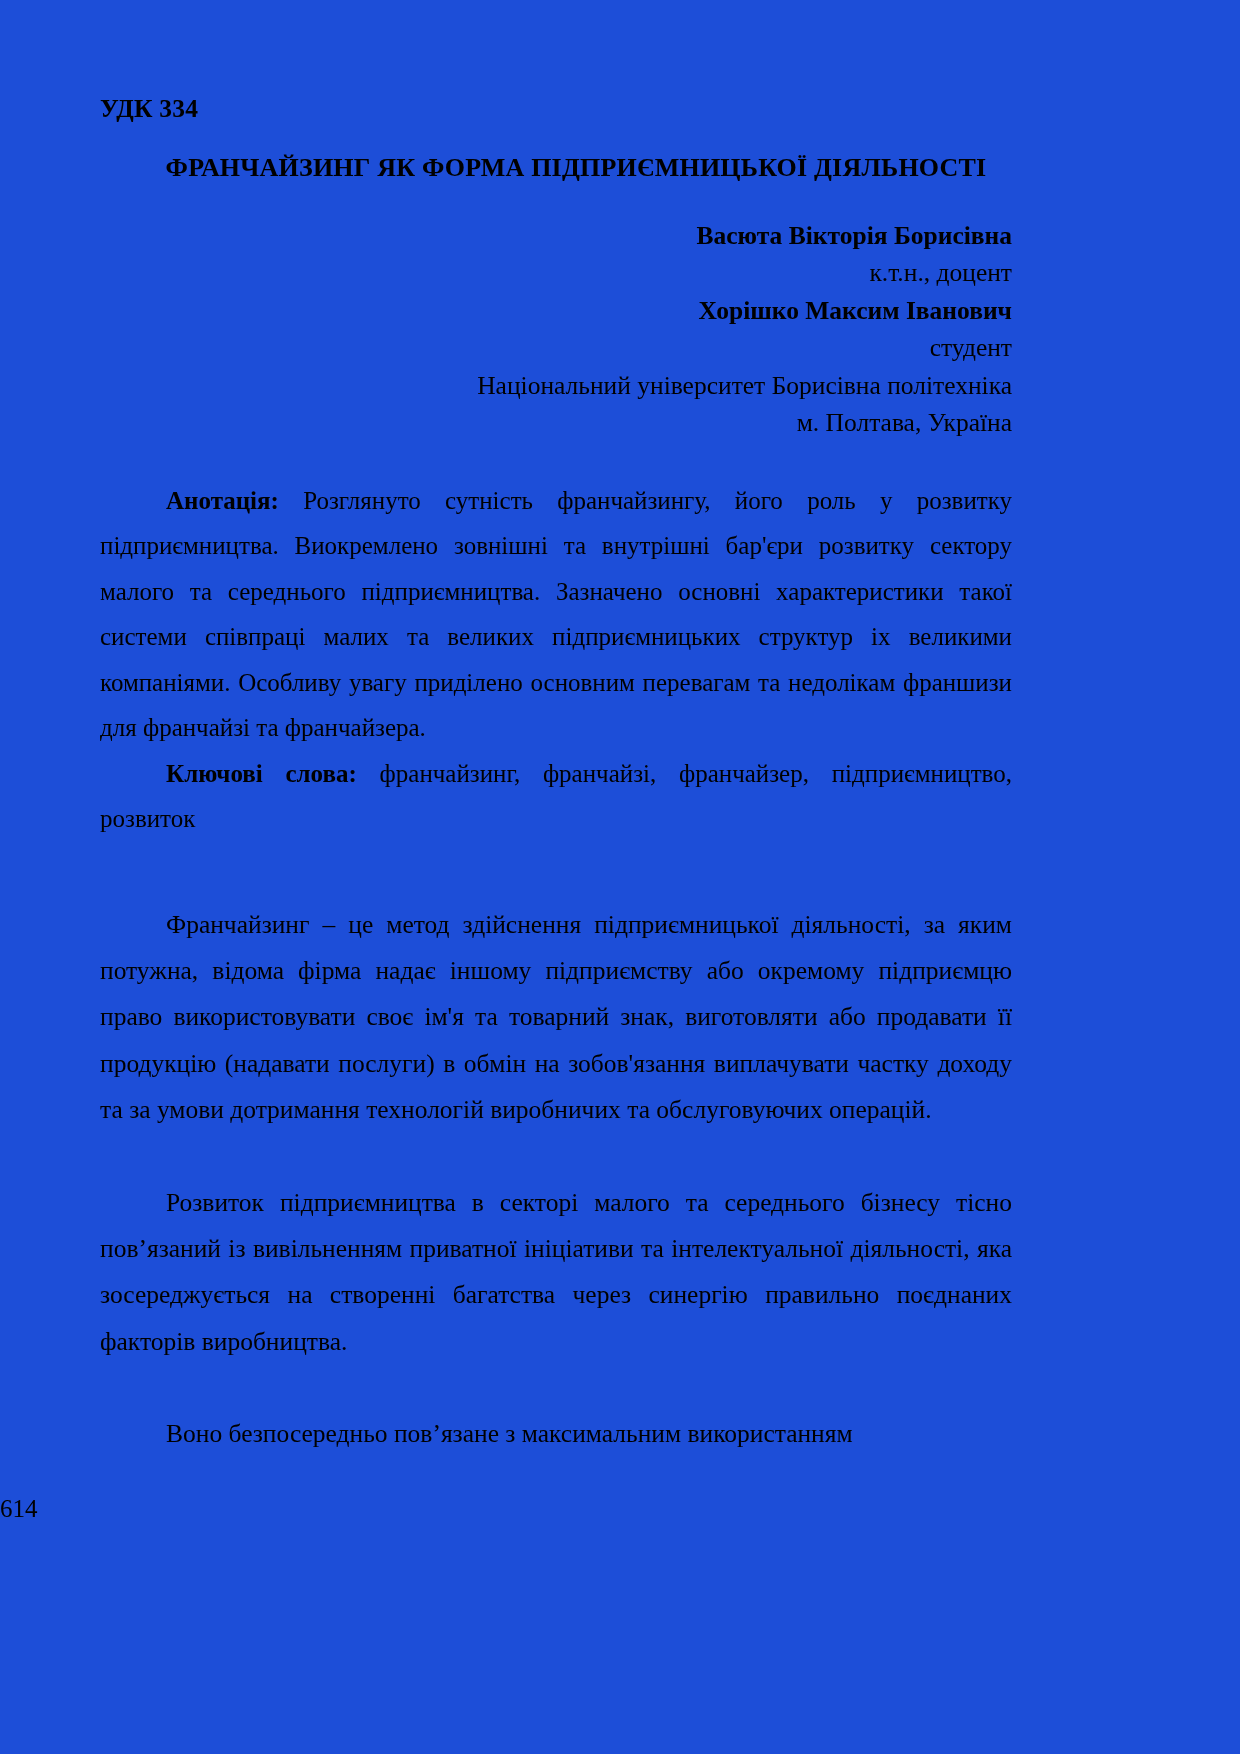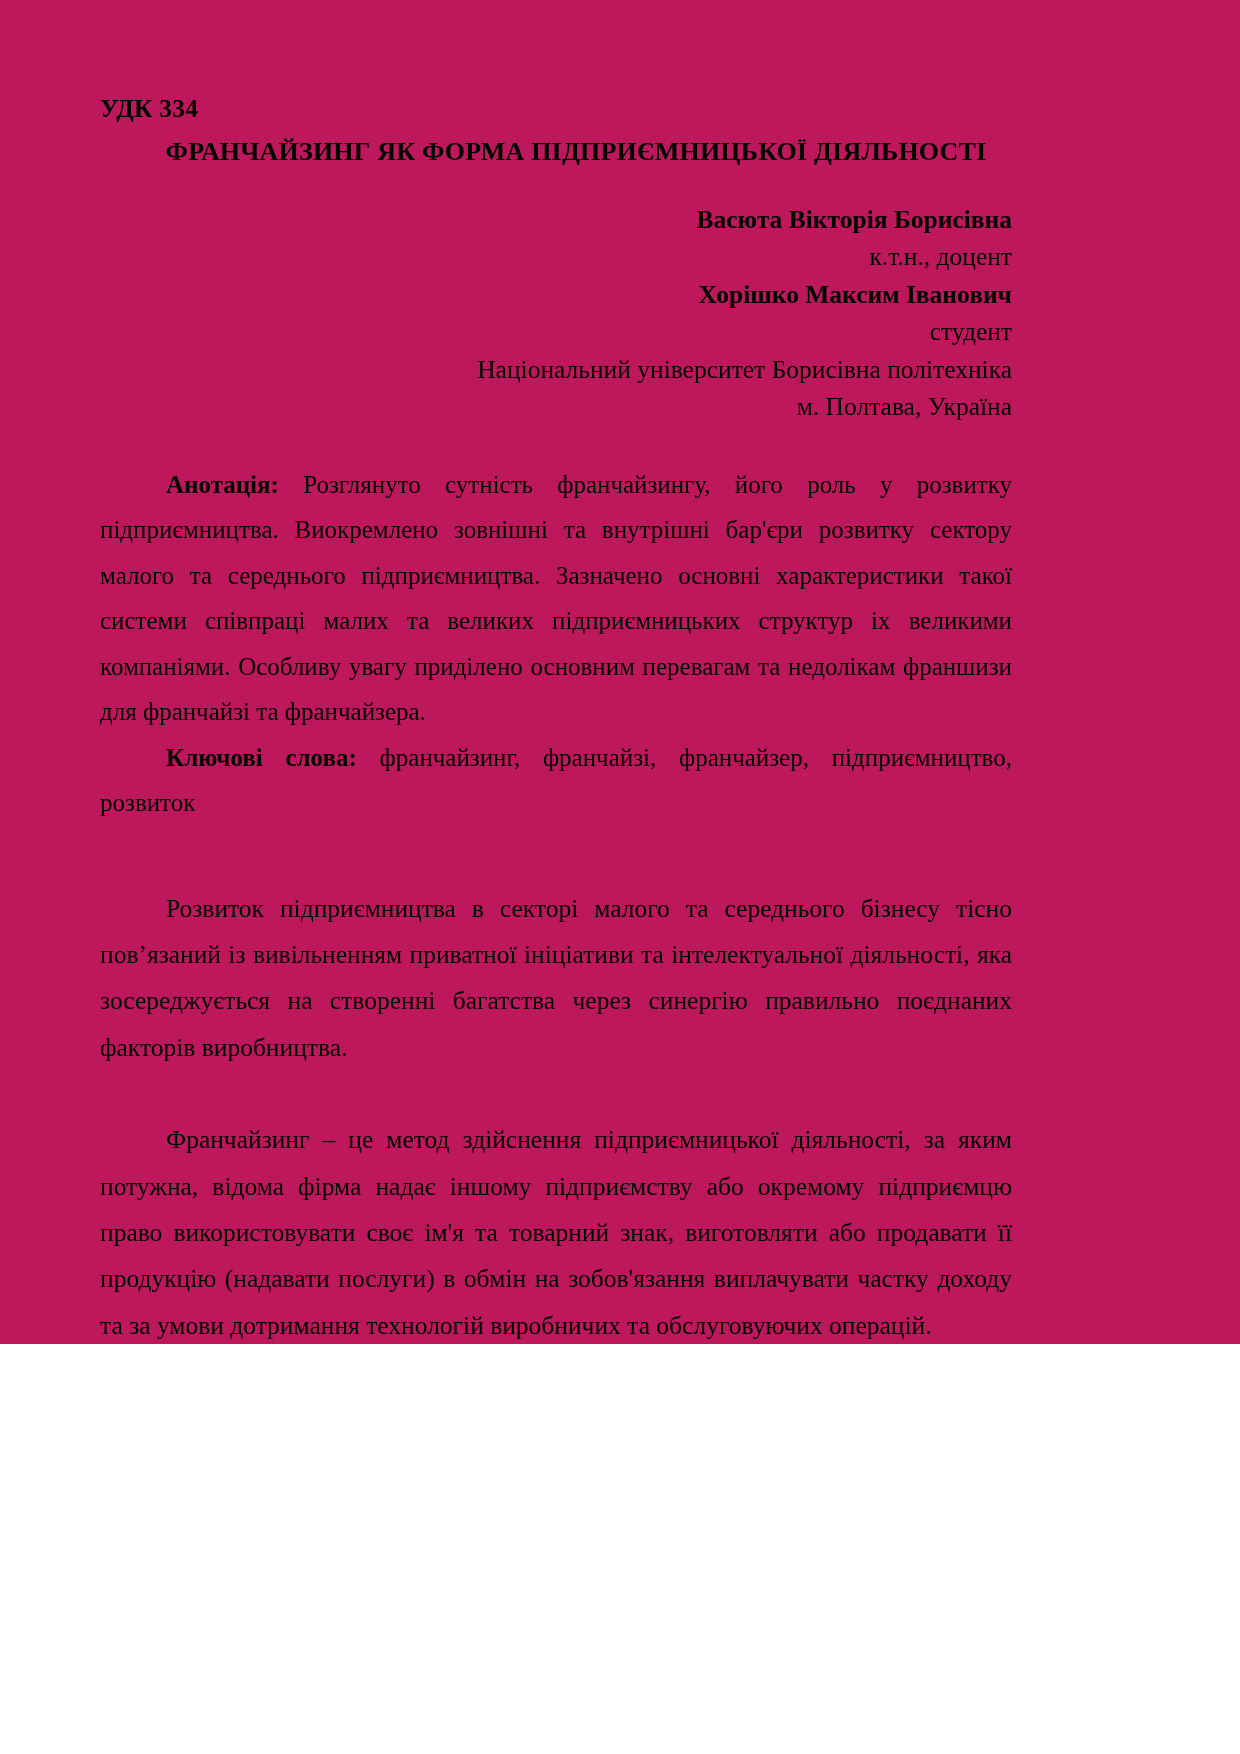--- a/index.html
+++ b/index.html
@@ -8,40 +8,40 @@
     padding: 0;
     background: #ffffff;
   }
   body {
     font-family: "Liberation Serif", "DejaVu Serif", serif;
     color: #000000;
   }
   .page {
     position: relative;
     width: 1240px;
-    height: 1344px;
+    height: 1754px;
     margin: 0 auto;
-    background: #be185d;
+    background: #1d4ed8;
     box-sizing: border-box;
     overflow: hidden;
   }
   .content {
     position: absolute;
     left: 100px;
     top: 96px;
     width: 912px;
   }
   .udk {
     font-size: 25.5px;
     font-weight: bold;
     line-height: 1.0;
     letter-spacing: 0.2px;
   }
   .doc-title {
-    margin-top: 14px;
+    margin-top: 30px;
     font-size: 26px;
     font-weight: bold;
     text-align: center;
     letter-spacing: 0.2px;
     line-height: 1.2;
     padding-left: 40px;
   }
   .author-block {
     margin-top: 34px;
     text-align: right;
@@ -117,22 +117,22 @@
       <span class="affiliation-line">Національний університет Борисівна політехніка</span>
       <span class="affiliation-line">м. Полтава, Україна</span>
     </div>
 
     <div class="abstract-block">
       <p><span class="lead-label">Анотація:</span> <span>Розглянуто сутність франчайзингу, його роль у розвитку підприємництва. Виокремлено зовнішні та внутрішні бар'єри розвитку сектору малого та середнього підприємництва. Зазначено основні характеристики такої системи співпраці малих та великих підприємницьких структур іх великими компаніями. Особливу увагу приділено основним перевагам та недолікам франшизи для франчайзі та франчайзера.</span></p>
       <p><span class="lead-label">Ключові слова:</span> <span>франчайзинг, франчайзі, франчайзер, підприємництво, розвиток</span></p>
     </div>
 
     <div class="body-block">
+      <p>Франчайзинг – це метод здійснення підприємницької діяльності, за яким потужна, відома фірма надає іншому підприємству або окремому підприємцю право використовувати своє ім'я та товарний знак, виготовляти або продавати її продукцію (надавати послуги) в обмін на зобов'язання виплачувати частку доходу та за умови дотримання технологій виробничих та обслуговуючих операцій.</p>
       <p>Розвиток підприємництва в секторі малого та середнього бізнесу тісно пов’язаний із вивільненням приватної ініціативи та інтелектуальної діяльності, яка зосереджується на створенні багатства через синергію правильно поєднаних факторів виробництва.</p>
-      <p>Франчайзинг – це метод здійснення підприємницької діяльності, за яким потужна, відома фірма надає іншому підприємству або окремому підприємцю право використовувати своє ім'я та товарний знак, виготовляти або продавати її продукцію (надавати послуги) в обмін на зобов'язання виплачувати частку доходу та за умови дотримання технологій виробничих та обслуговуючих операцій.</p>
       <p class="last">Воно безпосередньо пов’язане з максимальним використанням</p>
     </div>
 
   </div>
 
   <div class="page-number">614</div>
 
 </div>
 
 </body></html>

